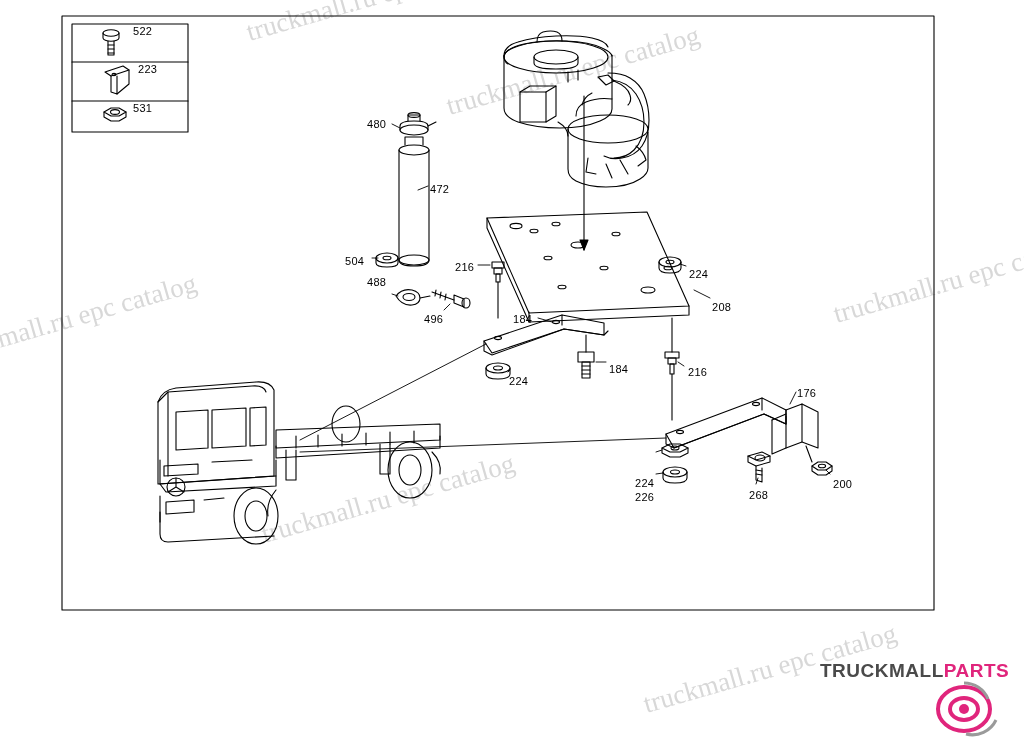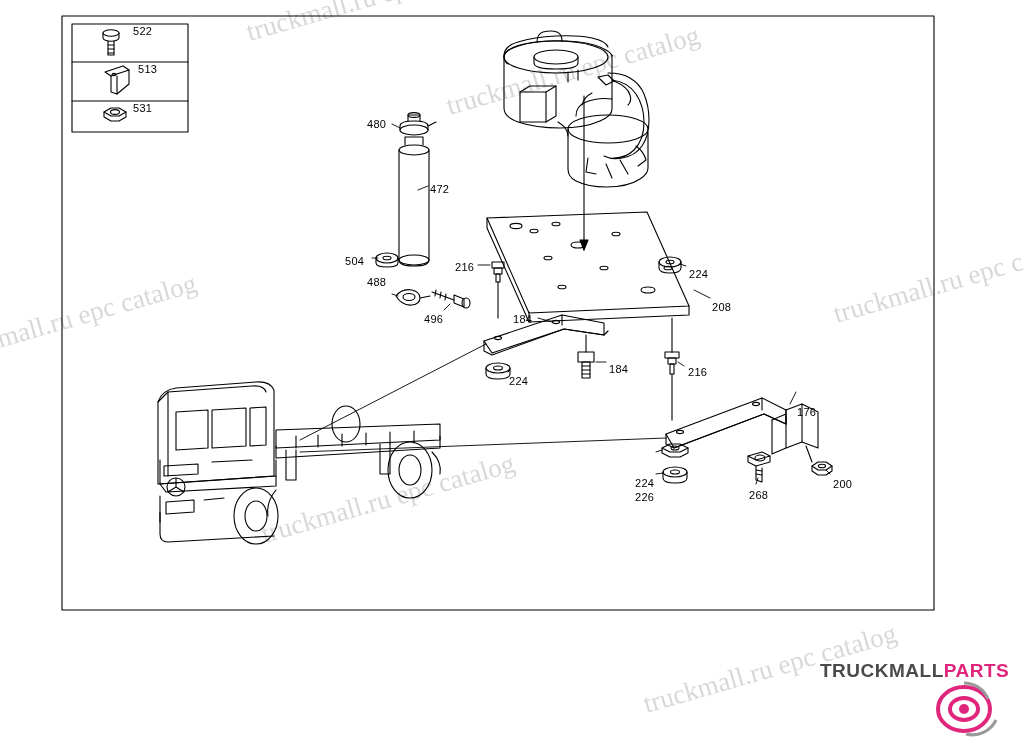--- a/index.html
+++ b/index.html
@@ -348,27 +348,27 @@
       <div class="label" style="left: 345px; top: 255px;">504</div>
       <div class="label" style="left: 367px; top: 276px;">488</div>
       <div class="label" style="left: 424px; top: 313px;">496</div>
       <div class="label" style="left: 455px; top: 261px;">216</div>
       <div class="label" style="left: 513px; top: 313px;">184</div>
       <div class="label" style="left: 689px; top: 268px;">224</div>
       <div class="label" style="left: 712px; top: 301px;">208</div>
       <div class="label" style="left: 609px; top: 363px;">184</div>
       <div class="label" style="left: 509px; top: 375px;">224</div>
       <div class="label" style="left: 688px; top: 366px;">216</div>
-      <div class="label" style="left: 797px; top: 406px;">176</div>
+      <div class="label" style="left: 797px; top: 387px;">176</div>
       <div class="label" style="left: 635px; top: 455px; margin-top: 36px;">226</div>
       <div class="label" style="left: 635px; top: 477px;">224</div>
       <div class="label" style="left: 749px; top: 489px;">268</div>
       <div class="label" style="left: 833px; top: 478px;">200</div>
       <div class="label" style="left: 133px; top: 25px;">522</div>
-      <div class="label" style="left: 138px; top: 63px;">513</div>
+      <div class="label" style="left: 138px; top: 63px;">223</div>
       <div class="label" style="left: 133px; top: 102px;">531</div>
     </div>
 
   <div id="brand">
     <div class="bt">
       <span>TRUCKMALL</span><span class="pink">PARTS</span>
     </div>
     <svg class="swirl" viewBox="0 0 92 58">
       <g fill="none" stroke="#e0257c" stroke-width="4">
         <ellipse cx="46" cy="29" rx="26" ry="22"></ellipse>

